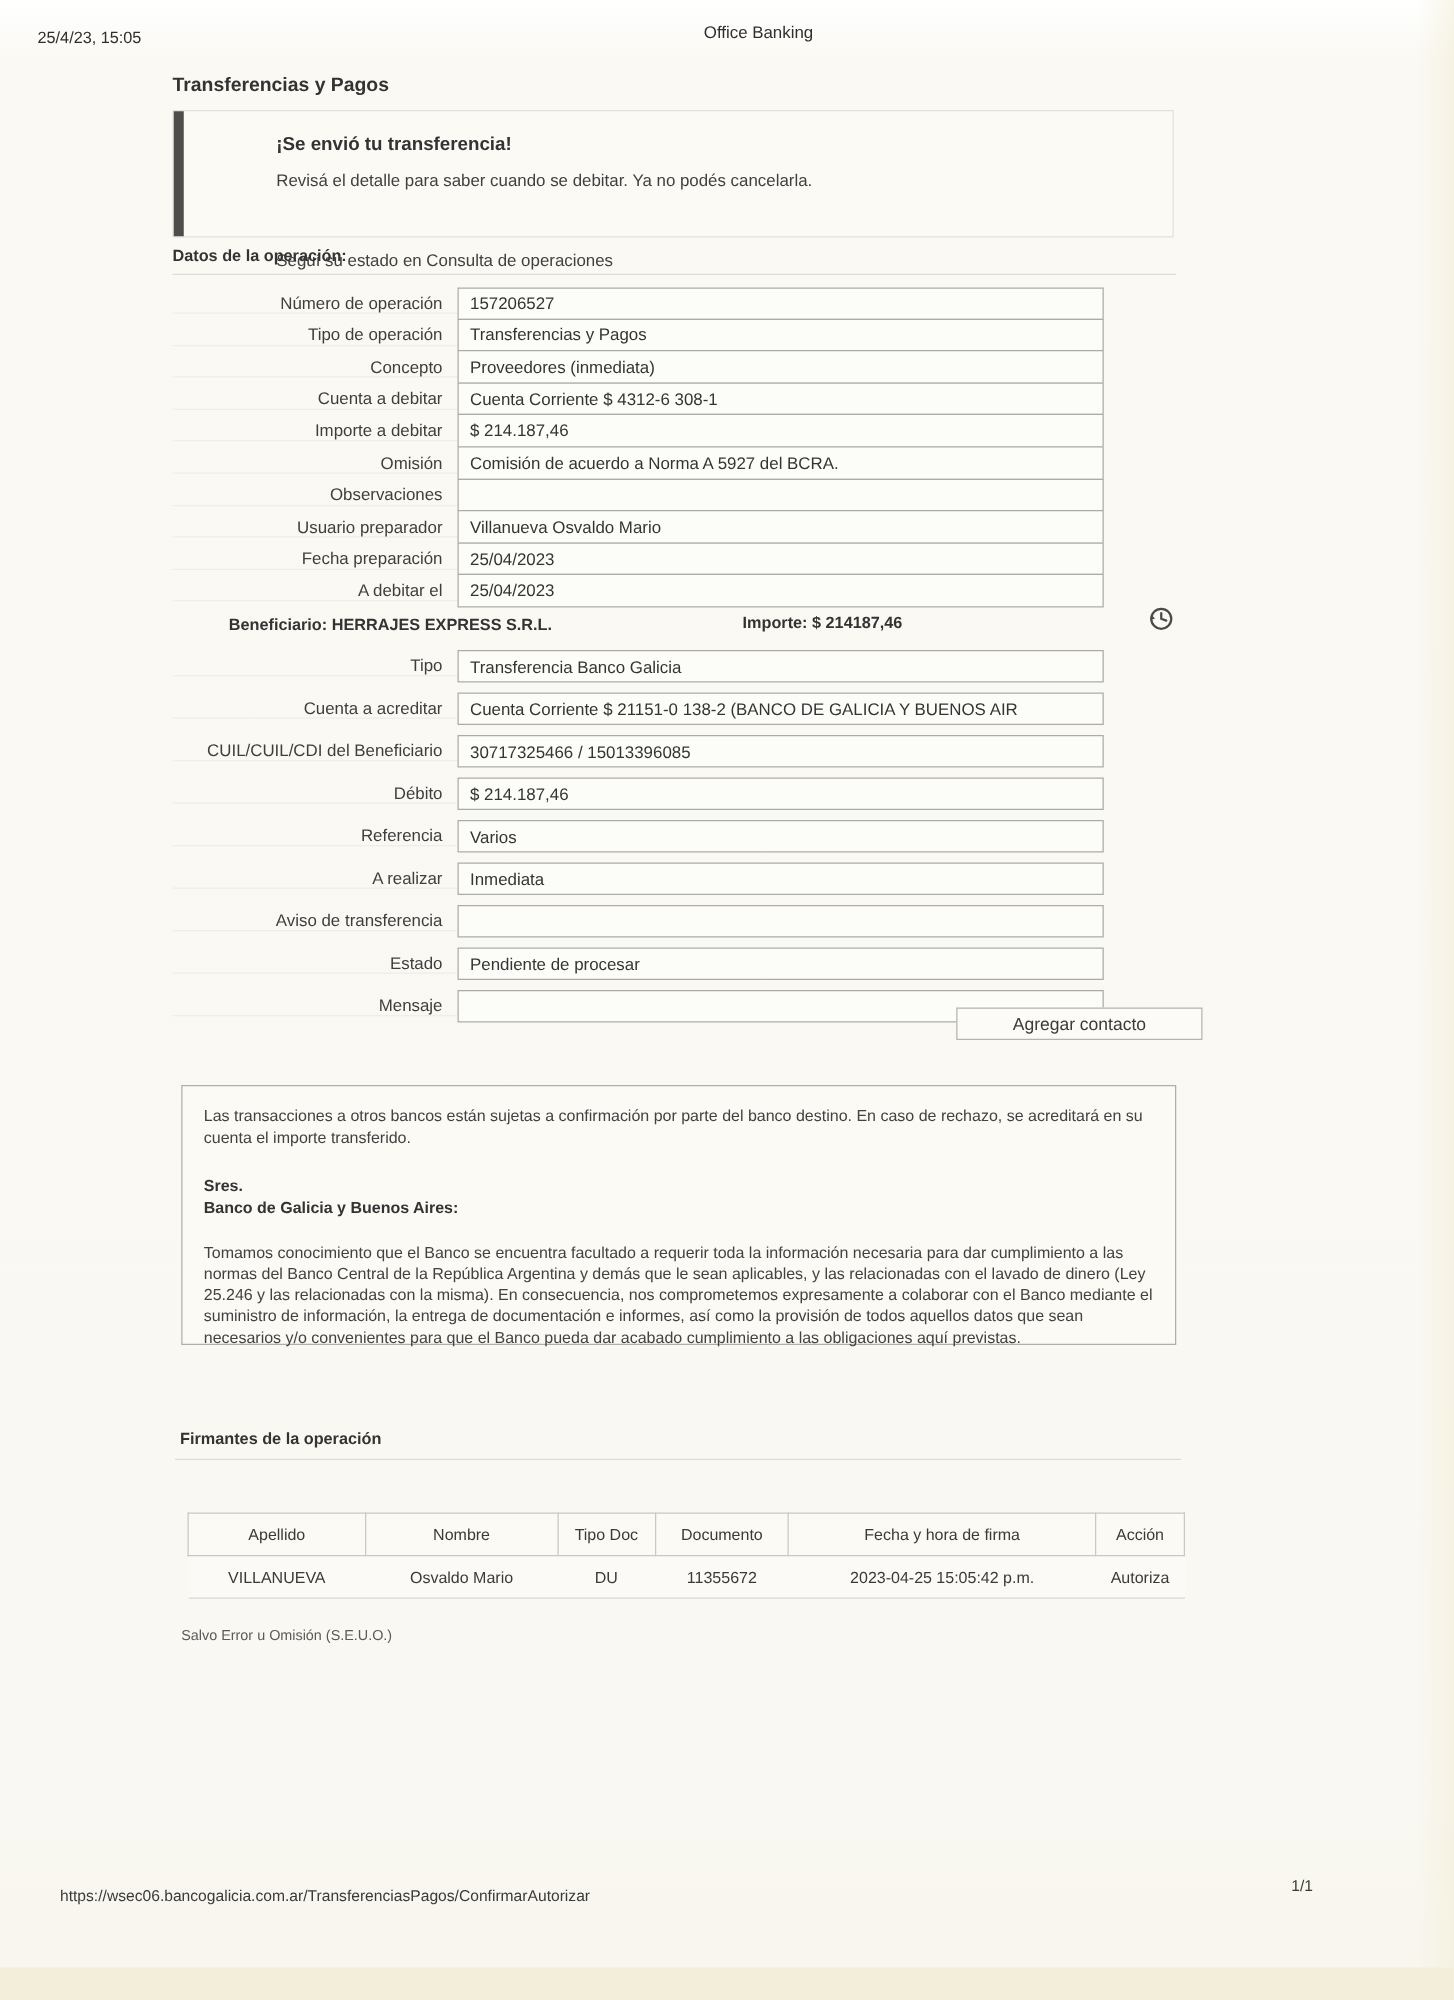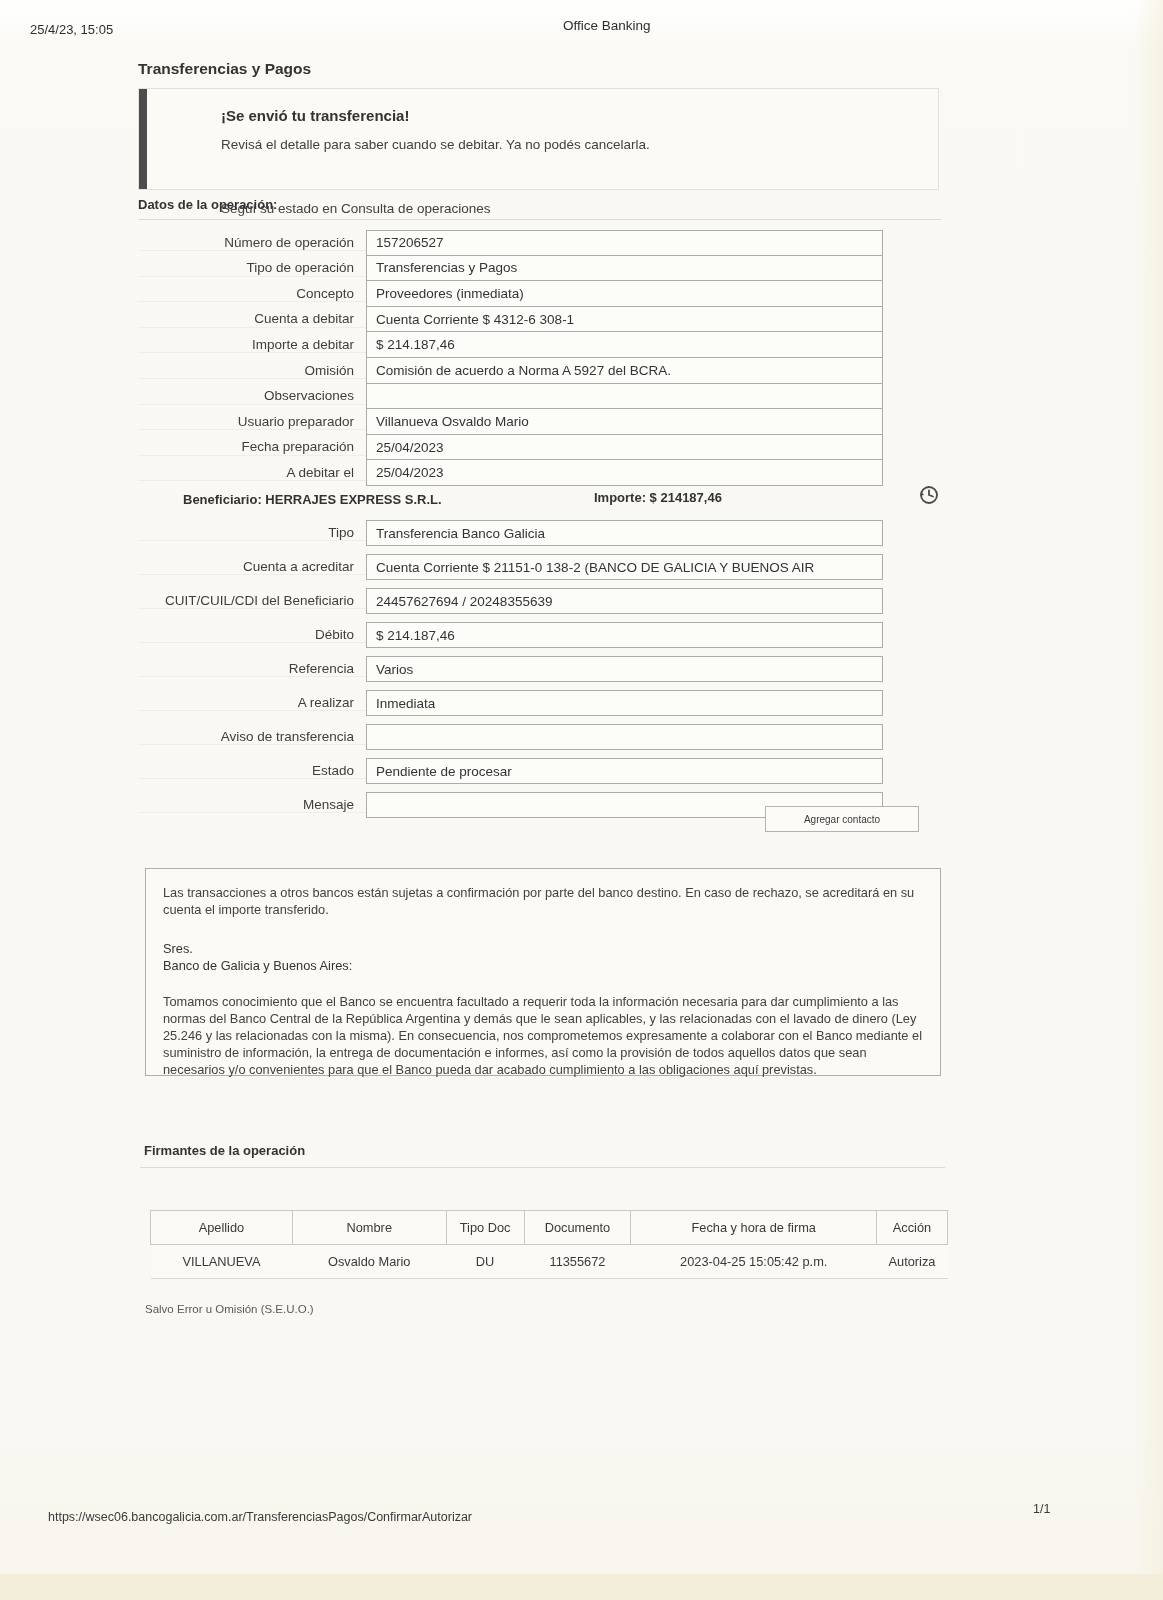--- a/index.html
+++ b/index.html
@@ -67,33 +67,33 @@
   .fields2 .frow{margin-bottom:8px;min-height:26px;}
   .fields2 .fbox{height:26px;flex:none;width:517px;}
 
   
   .benef{left:183px;top:492px;font-size:13px;font-weight:bold;color:#333;}
   .importe{left:594px;top:490px;font-size:13px;font-weight:bold;color:#333;}
   .clock{left:916px;top:483px;width:24px;height:24px;}
 
   
   .btn-contact{
-    left:765px;top:806px;width:154px;height:26px;
+    left:765px;top:806px;width:197px;height:26px;
     border:1px solid #b5b3ae;background:#fcfbf7;
-    font-size:10px;color:#3a3a3a;display:flex;align-items:center;justify-content:center;
+    font-size:14px;color:#3a3a3a;display:flex;align-items:center;justify-content:center;
   }
 
   
   .legal{
     left:145px;top:868px;width:796px;height:208px;
     border:1px solid #b0aeaa;background:#fbfaf5;
     padding:15px 17px;font-size:12.8px;color:#424242;line-height:1.34;
   }
   .legal .blk{margin:0 0 10px 0;}
-  .legal .bold{font-weight:normal;color:#333;}
+  .legal .bold{font-weight:bold;color:#333;}
   .legal .sres{margin-top:22px;}
   .legal .body{margin-top:18px;}
 
   
   .table{left:150px;top:1210px;width:798px;font-size:12.8px;color:#3a3a3a;border-collapse:collapse;}
   .table th{
     font-weight:normal;border:1px solid #c9c8c2;background:#fbfaf5;
     height:34px;text-align:center;padding:0 4px;
   }
   .table td{height:34px;text-align:center;border-bottom:1px solid #d8d7d1;padding:0 4px;background:#fbfaf6;}
@@ -175,22 +175,22 @@
   <div class="abs fields2">
     <div class="frow">
       <div class="flabel">Tipo</div>
       <div class="fbox">Transferencia Banco Galicia</div>
     </div>
     <div class="frow">
       <div class="flabel">Cuenta a acreditar</div>
       <div class="fbox">Cuenta Corriente $ 21151-0 138-2 (BANCO DE GALICIA Y BUENOS AIR</div>
     </div>
     <div class="frow">
-      <div class="flabel">CUIT/CUIL/CDI del Beneficiario</div>
-      <div class="fbox">24457627694 / 20248355639</div>
+      <div class="flabel">CUIL/CUIL/CDI del Beneficiario</div>
+      <div class="fbox">30717325466 / 15013396085</div>
     </div>
     <div class="frow">
       <div class="flabel">Débito</div>
       <div class="fbox">$ 214.187,46</div>
     </div>
     <div class="frow">
       <div class="flabel">Referencia</div>
       <div class="fbox">Varios</div>
     </div>
     <div class="frow">

